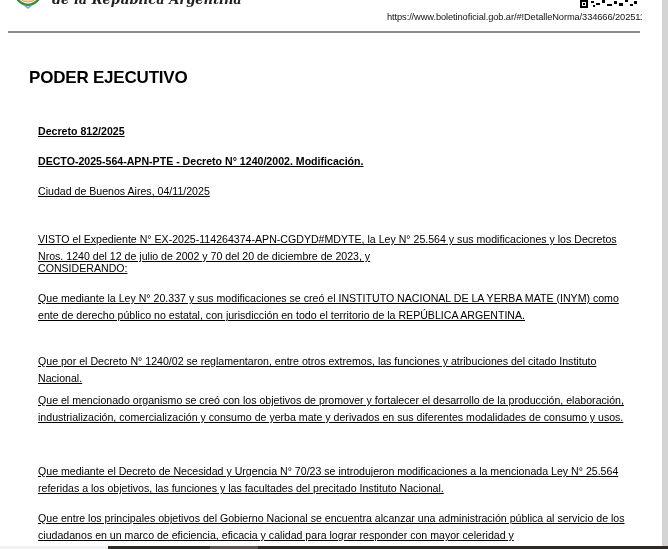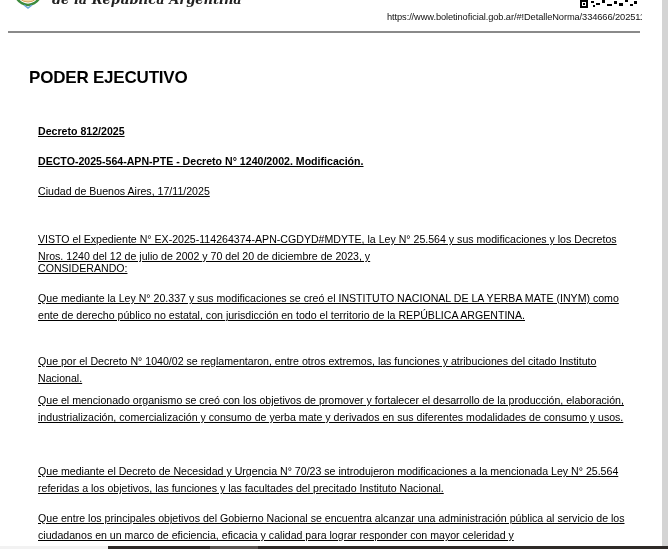--- a/index.html
+++ b/index.html
@@ -60,25 +60,25 @@
       <rect x="13" y="5" width="2" height="2" fill="#000"></rect>
   </svg>
   <div class="url">https://www.boletinoficial.gob.ar/#!DetalleNorma/334666/20251118</div>
   <div class="rule"></div>
 
   <div class="section-title">PODER EJECUTIVO</div>
 
   <div class="content">
     <p class="p b" style="top:123px">Decreto 812/2025</p>
     <p class="p b" style="top:153px">DECTO-2025-564-APN-PTE - Decreto N° 1240/2002. Modificación.</p>
-    <p class="p" style="top:183px">Ciudad de Buenos Aires, 17/11/2025</p>
+    <p class="p" style="top:183px">Ciudad de Buenos Aires, 04/11/2025</p>
     <p class="p" style="top:231px">VISTO el Expediente N° EX-2025-114264374-APN-CGDYD#MDYTE, la Ley N° 25.564 y sus modificaciones y los Decretos Nros. 1240 del 12 de julio de 2002 y 70 del 20 de diciembre de 2023, y</p>
     <p class="p" style="top:260px">CONSIDERANDO:</p>
     <p class="p" style="top:290px">Que mediante la Ley N° 20.337 y sus modificaciones se creó el INSTITUTO NACIONAL DE LA YERBA MATE (INYM) como ente de derecho público no estatal, con jurisdicción en todo el territorio de la REPÚBLICA ARGENTINA.</p>
-    <p class="p" style="top:353px">Que por el Decreto N° 1040/02 se reglamentaron, entre otros extremos, las funciones y atribuciones del citado Instituto Nacional.</p>
+    <p class="p" style="top:353px">Que por el Decreto N° 1240/02 se reglamentaron, entre otros extremos, las funciones y atribuciones del citado Instituto Nacional.</p>
     <p class="p" style="top:392px">Que el mencionado organismo se creó con los objetivos de promover y fortalecer el desarrollo de la producción, elaboración, industrialización, comercialización y consumo de yerba mate y derivados en sus diferentes modalidades de consumo y usos.</p>
     <p class="p" style="top:463px">Que mediante el Decreto de Necesidad y Urgencia N° 70/23 se introdujeron modificaciones a la mencionada Ley N° 25.564 referidas a los objetivos, las funciones y las facultades del precitado Instituto Nacional.</p>
     <p class="p" style="top:510px">Que entre los principales objetivos del Gobierno Nacional se encuentra alcanzar una administración pública al servicio de los ciudadanos en un marco de eficiencia, eficacia y calidad para lograr responder con mayor celeridad y</p>
   </div>
 </div>
 
 <div class="scrollbar">
   <div class="track"></div>
 </div>
 

